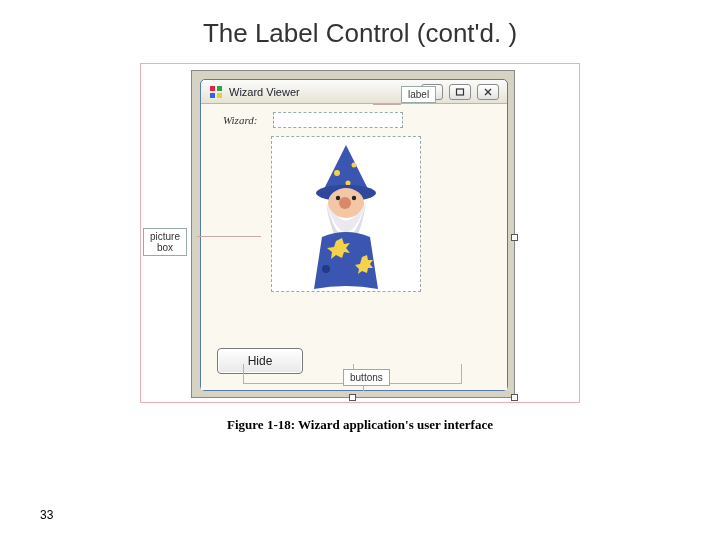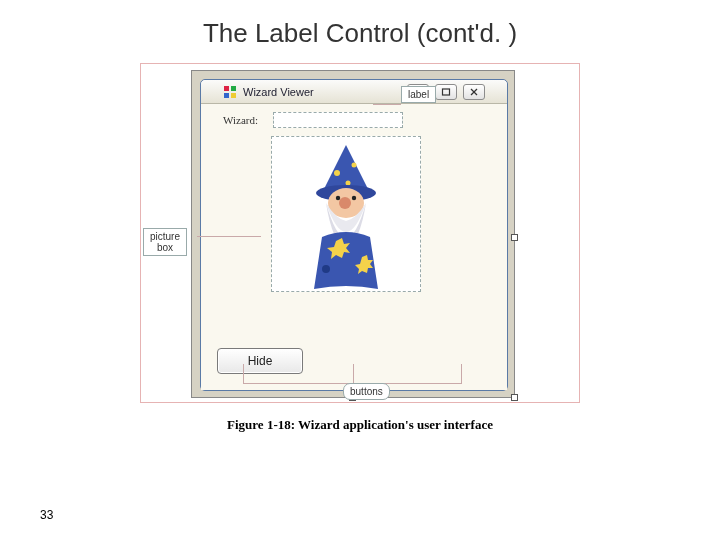--- a/index.html
+++ b/index.html
@@ -44,21 +44,21 @@
     width: 308px; height: 312px;
     border: 1px solid #5a7aa6;
     background: linear-gradient(#fdfdfd,#e9e5d6);
     border-radius: 5px;
   }
   .win-titlebar {
     height: 24px;
     display: flex;
     align-items: center;
     gap: 6px;
-    padding: 0 22px;
+    padding: 0 8px;
     border-bottom: 1px solid #b9b7a7;
     background: linear-gradient(#fbfbfa,#e6e3d5);
     border-radius: 5px 5px 0 0;
   }
   .win-icon {
     width: 14px; height: 14px;
     display: inline-flex; align-items: center; justify-content: center;
   }
   .win-icon svg { width: 14px; height: 14px; }
   .win-title { font-size: 11px; color:#223; font-family: "Segoe UI", Tahoma, sans-serif; }
@@ -74,21 +74,21 @@
   }
   .win-client {
     position: relative;
     width: 100%;
     height: calc(100% - 24px);
     background: #faf8ef;
   }
   .wiz-caption {
     position: absolute;
     left: 22px; top: 10px;
-    font-size: 11px; 
+    font-size: 11px; font-style: italic;
     font-family: "Times New Roman", serif;
     color: #333;
   }
   .lbl-placeholder {
     position: absolute;
     left: 72px; top: 8px;
     width: 130px; height: 16px;
     border: 1px dashed #9aa;
     background: #fff;
   }
@@ -133,21 +133,21 @@
   .callout-line {
     position: absolute;
     background: #c9a9a9;
   }
   .callout-label { top: 22px; left: 260px; }
   .line-label-h { top: 40px; left: 232px; width: 28px; height: 1px; }
 
   .callout-pic { top: 164px; left: 2px; width: 44px; text-align: center; }
   .line-pic-h { top: 172px; left: 56px; width: 64px; height: 1px; }
 
-  .callout-btn { bottom: 2px; left: 202px; border-radius: 7px; }
+  .callout-btn { bottom: 16px; left: 202px; }
   
   .line-b1 { left: 102px; top: 300px; width: 1px; height: 19px; }
   .line-b2 { left: 212px; top: 300px; width: 1px; height: 19px; }
   .line-b3 { left: 320px; top: 300px; width: 1px; height: 19px; }
   .line-bh { left: 102px; top: 319px; width: 219px; height: 1px; }
   .line-bv { left: 222px; top: 319px; width: 1px; height: 8px; }
 
   .edge-handle {
     position: absolute;
     width: 7px; height: 7px;

